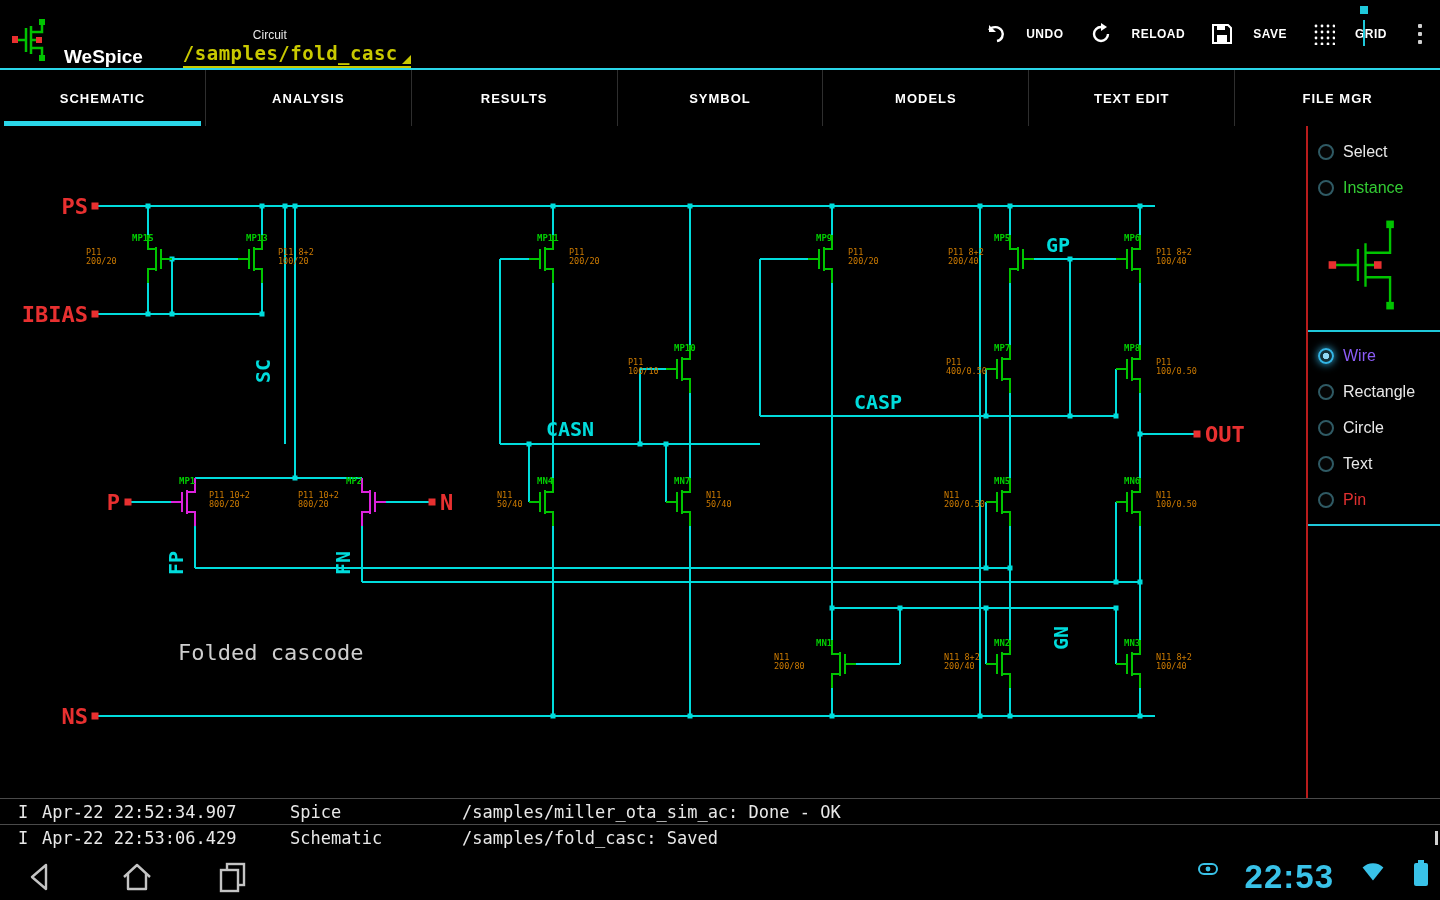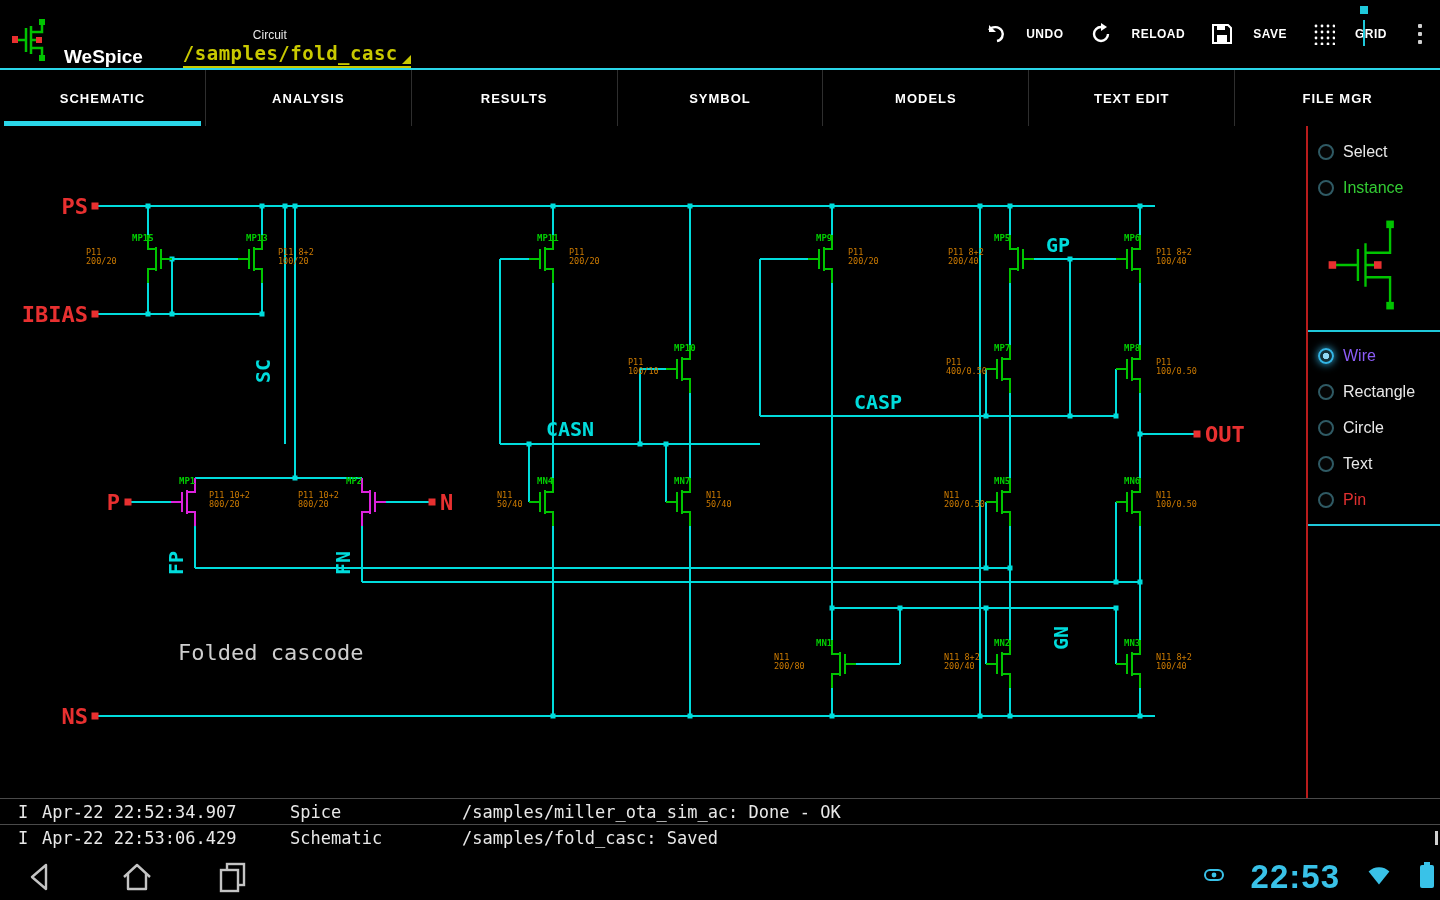--- a/index.html
+++ b/index.html
@@ -73,21 +73,21 @@
   .log-level  { width:42px; padding-left:18px; flex:none; }
   .log-time   { width:248px; flex:none; }
   .log-source { width:172px; flex:none; }
   .log-msg    { flex:1; }
   .log-scroll { position:absolute; right:2px; top:6px; width:3px; height:14px; background:#cfcfcf; }
 
   
   .navbar { height:54px; background:#000; display:flex; align-items:center; padding-left:22px; }
   .nav-btn { width:38px; height:40px; display:flex; align-items:center; justify-content:center;
              margin-right:58px; cursor:pointer; }
-  .status-cluster { margin-left:auto; display:flex; align-items:center; gap:26px; padding-right:4px; }
+  .status-cluster { margin-left:auto; display:flex; gap:26px; padding-right:10px; }
   .clock { font-size:33px; font-weight:bold; color:#39c2e8; letter-spacing:1px; }
 </style>
 </head>
 <body>
 
 <div class="appbar">
   <span class="logo">
     <svg width="48" height="48" viewBox="0 0 48 48">
       <rect x="4" y="20" width="6" height="7" fill="#e83030"></rect>
       <path d="M10 24 H18 M18 12 V36 M23 10 V38 M23 16 H34 V6 M23 32 H34 V42 M23 24 H30" stroke="#00c400" stroke-width="2.5" fill="none"></path>

